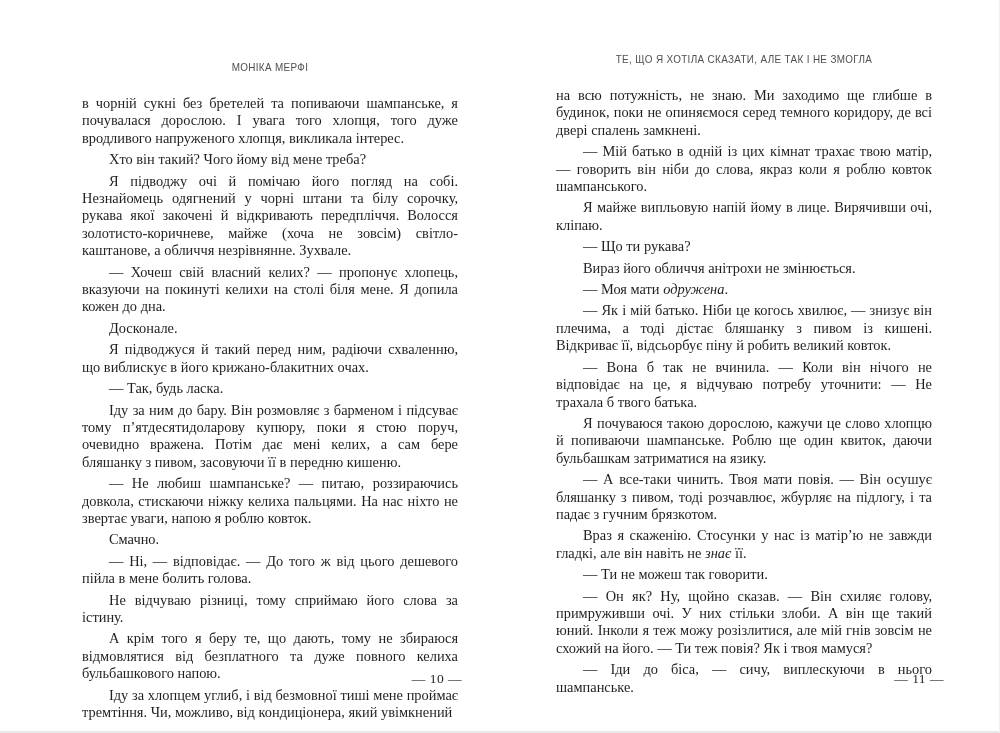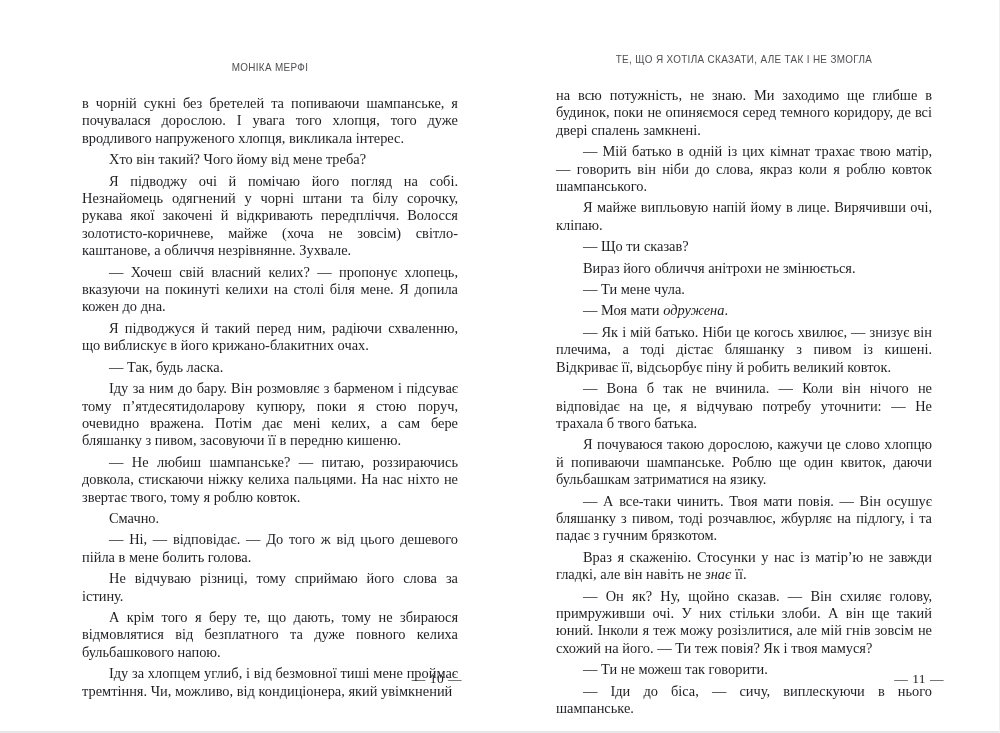--- a/index.html
+++ b/index.html
@@ -90,50 +90,50 @@
 
 <div class="spread">
 
   <section class="page left">
     <header class="running-header">МОНІКА МЕРФІ</header>
     <div class="body-text">
         <p>в чорній сукні без бретелей та попиваючи шампанське, я почувалася дорослою. І увага того хлопця, того дуже вродливого напруженого хлопця, викликала інтерес.</p>
         <p class="indent">Хто він такий? Чого йому від мене треба?</p>
         <p class="indent">Я підводжу очі й помічаю його погляд на собі. Незнайомець одягнений у чорні штани та білу сорочку, рукава якої закочені й відкривають передпліччя. Волосся золотисто-коричневе, майже (хоча не зовсім) світло-каштанове, а обличчя незрівнянне. Зухвале.</p>
         <p class="indent">— Хочеш свій власний келих? — пропонує хлопець, вказуючи на покинуті келихи на столі біля мене. Я допила кожен до дна.</p>
+        <p class="indent">Досконале.</p>
         <p class="indent">Я підводжуся й такий перед ним, радіючи схваленню, що виблискує в його крижано-блакитних очах.</p>
         <p class="indent">— Так, будь ласка.</p>
         <p class="indent">Іду за ним до бару. Він розмовляє з барменом і підсуває тому п’ятдесятидоларову купюру, поки я стою поруч, очевидно вражена. Потім дає мені келих, а сам бере бляшанку з пивом, засовуючи її в передню кишеню.</p>
-        <p class="indent">— Не любиш шампанське? — питаю, роззираючись довкола, стискаючи ніжку келиха пальцями. На нас ніхто не звертає твого, тому я роблю ковток.</p>
+        <p class="indent">— Не любиш шампанське? — питаю, роззираючись довкола, стискаючи ніжку келиха пальцями. На нас ніхто не звертає уваги, напою я роблю ковток.</p>
         <p class="indent">Смачно.</p>
         <p class="indent">— Ні, — відповідає. — До того ж від цього дешевого пійла в мене болить голова.</p>
         <p class="indent">Не відчуваю різниці, тому сприймаю його слова за істину.</p>
         <p class="indent">А крім того я беру те, що дають, тому не збираюся відмовлятися від безплатного та дуже повного келиха бульбашкового напою.</p>
         <p class="indent">Іду за хлопцем углиб, і від безмовної тиші мене проймає тремтіння. Чи, можливо, від кондиціонера, який увімкнений</p>
       </div>
     <footer class="page-number">— 10 —</footer>
   </section>
 
   <section class="page right">
     <header class="running-header">ТЕ, ЩО Я ХОТІЛА СКАЗАТИ, АЛЕ ТАК І НЕ ЗМОГЛА</header>
     <div class="body-text">
         <p>на всю потужність, не знаю. Ми заходимо ще глибше в будинок, поки не опиняємося серед темного коридору, де всі двері спалень замкнені.</p>
         <p class="indent">— Мій батько в одній із цих кімнат трахає твою матір, — говорить він ніби до слова, якраз коли я роблю ковток шампанського.</p>
         <p class="indent">Я майже випльовую напій йому в лице. Вирячивши очі, кліпаю.</p>
-        <p class="indent">— Що ти сказав?</p>
+        <p class="indent">— Що ти рукава?</p>
         <p class="indent">Вираз його обличчя анітрохи не змінюється.</p>
-        <p class="indent">— Ти мене чула.</p>
         <p class="indent">— Моя мати <i>одружена</i>.</p>
         <p class="indent">— Як і мій батько. Ніби це когось хвилює, — знизує він плечима, а тоді дістає бляшанку з пивом із кишені. Відкриває її, відсьорбує піну й робить великий ковток.</p>
         <p class="indent">— Вона б так не вчинила. — Коли він нічого не відповідає на це, я відчуваю потребу уточнити: — Не трахала б твого батька.</p>
         <p class="indent">Я почуваюся такою дорослою, кажучи це слово хлопцю й попиваючи шампанське. Роблю ще один квиток, даючи бульбашкам затриматися на язику.</p>
         <p class="indent">— А все-таки чинить. Твоя мати повія. — Він осушує бляшанку з пивом, тоді розчавлює, жбурляє на підлогу, і та падає з гучним брязкотом.</p>
         <p class="indent">Враз я скаженію. Стосунки у нас із матір’ю не завжди гладкі, але він навіть не <i>знає</i> її.</p>
+        <p class="indent">— Ти не можеш так говорити.</p>
         <p class="indent">— Он як? Ну, щойно сказав. — Він схиляє голову, примруживши очі. У них стільки злоби. А він ще такий юний. Інколи я теж можу розізлитися, але мій гнів зовсім не схожий на його. — Ти теж повія? Як і твоя мамуся?</p>
-        <p class="indent">— Ти не можеш так говорити.</p>
         <p class="indent">— Іди до біса, — сичу, виплескуючи в нього шампанське.</p>
       </div>
     <footer class="page-number">— 11 —</footer>
   </section>
 
 </div>
 
 <div class="scan-edge-bottom"></div>
 <div class="scan-edge-right"></div>
 

